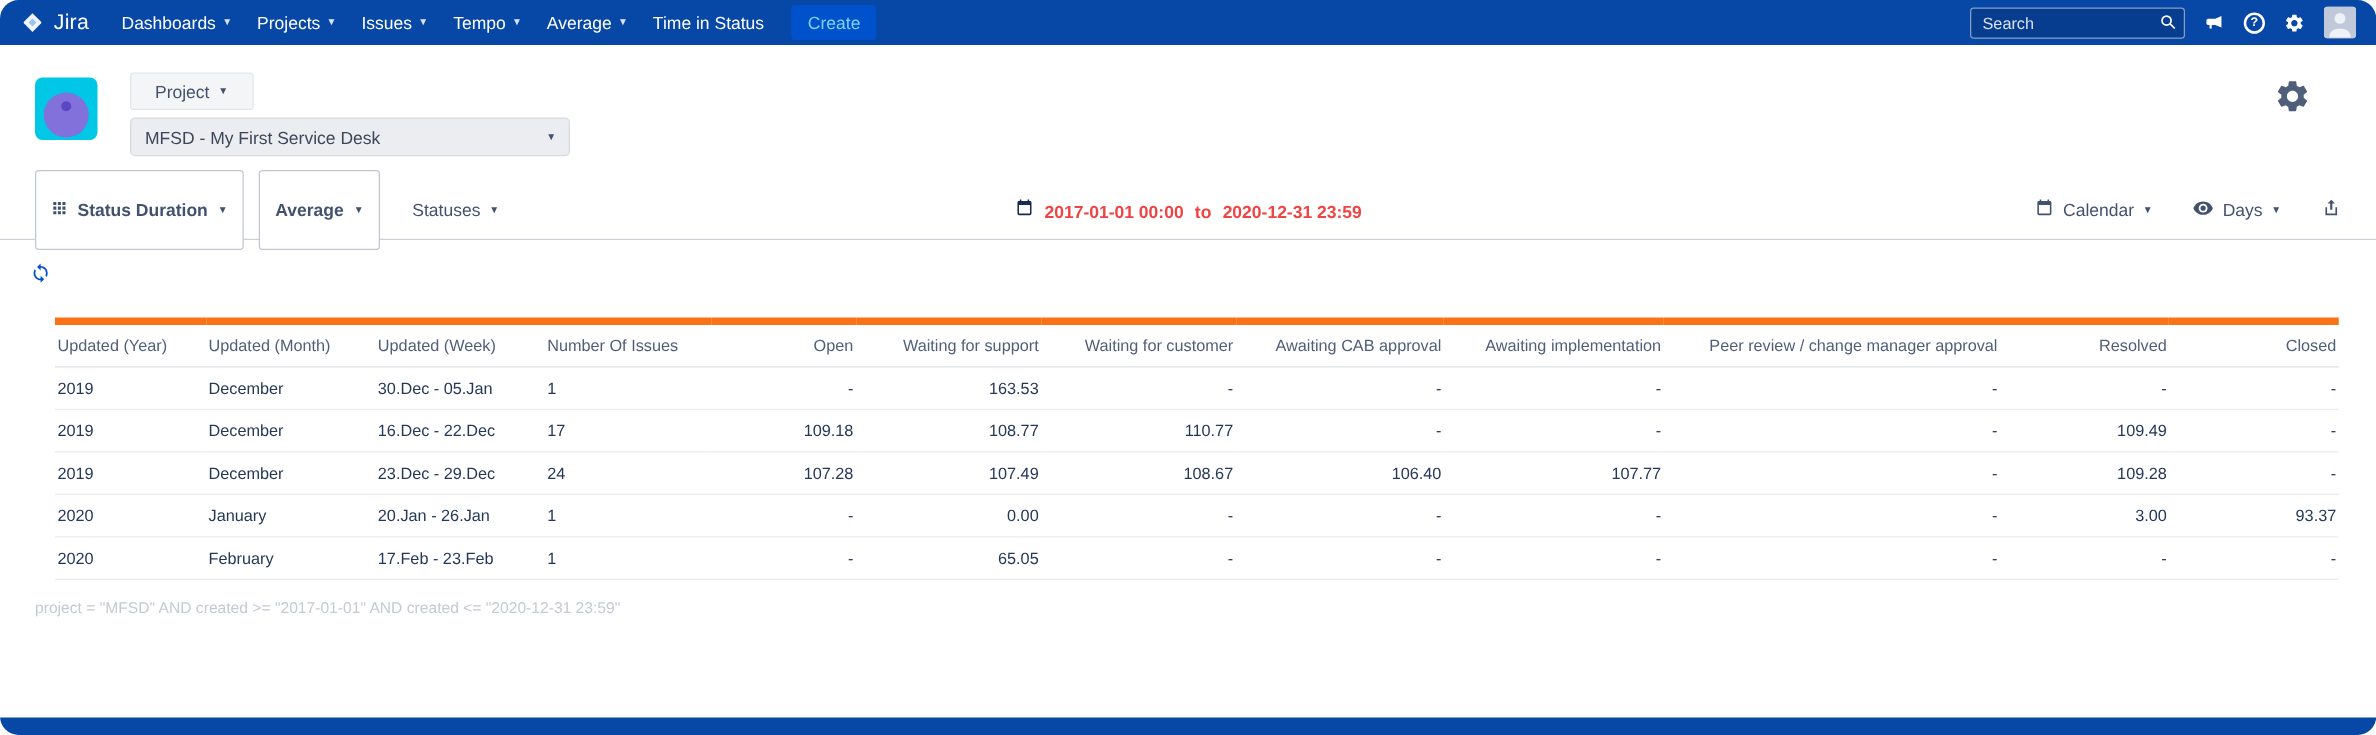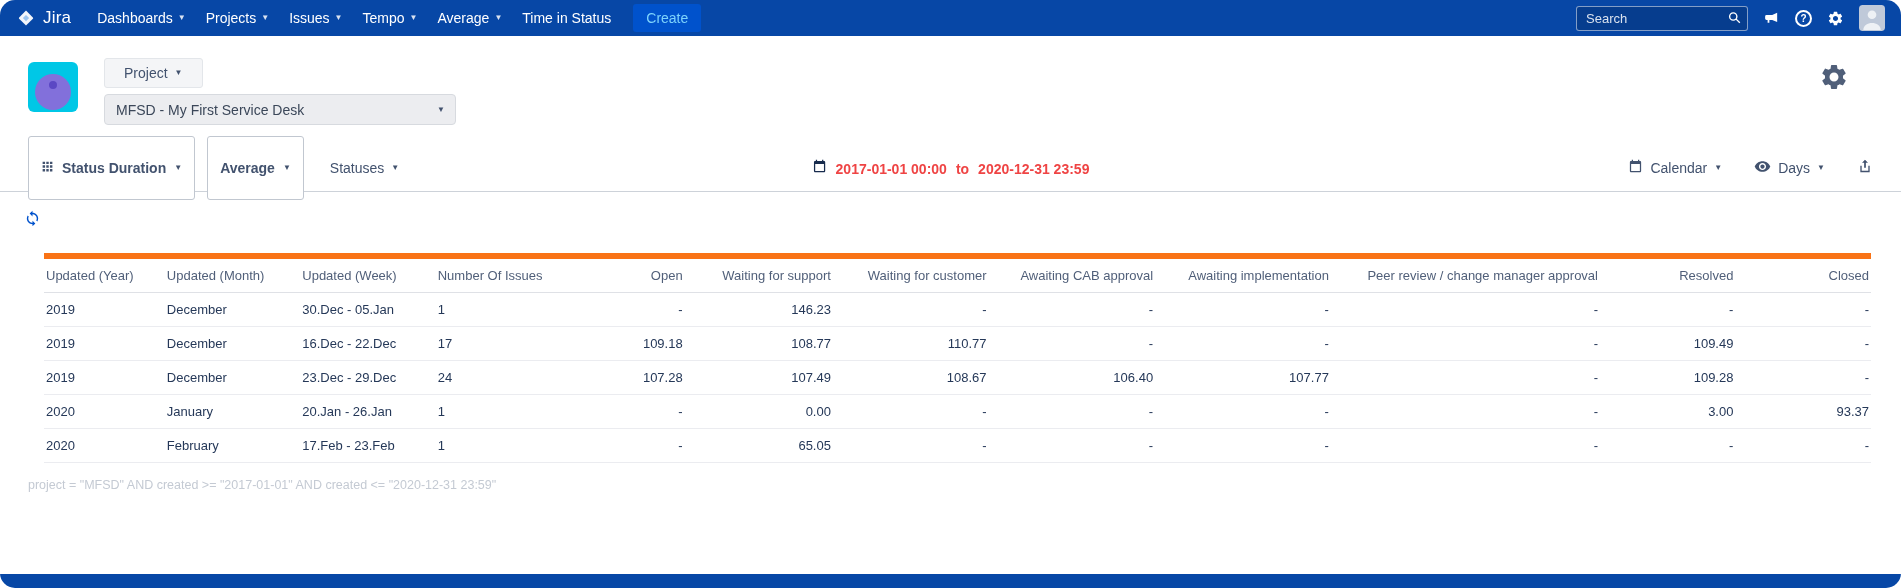--- a/index.html
+++ b/index.html
@@ -251,21 +251,21 @@
             <th class="ar">Closed</th>
           </tr>
       </thead>
       <tbody id="table-body">
           <tr>
             <td class="al">2019</td>
             <td class="al">December</td>
             <td class="al">30.Dec - 05.Jan</td>
             <td class="al">1</td>
             <td class="ar">-</td>
-            <td class="ar">146.23</td>
+            <td class="ar">163.53</td>
             <td class="ar">-</td>
             <td class="ar">-</td>
             <td class="ar">-</td>
             <td class="ar">-</td>
             <td class="ar">-</td>
             <td class="ar">-</td>
           </tr>
           <tr>
             <td class="al">2019</td>
             <td class="al">December</td>

